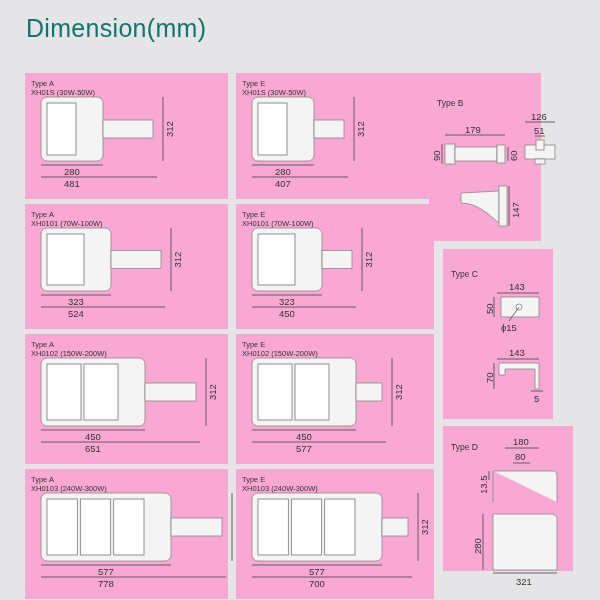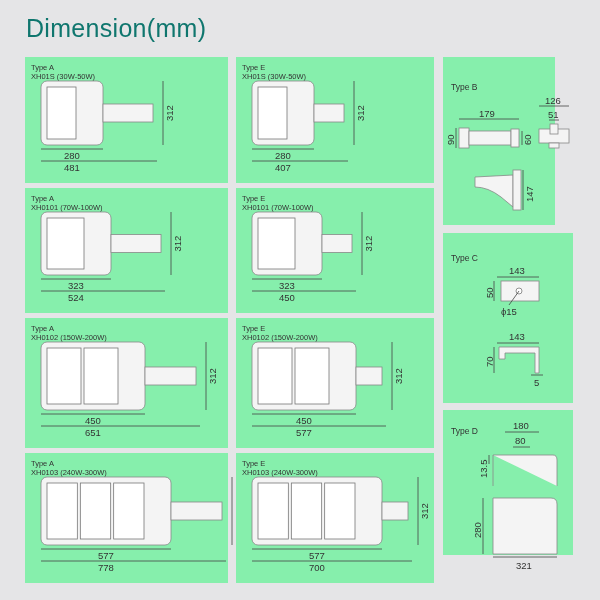--- a/index.html
+++ b/index.html
@@ -1,18 +1,18 @@
 <!DOCTYPE html>
 <html><head>
 <meta charset="utf-8">
 <style>
   html, body { margin:0; padding:0; }
   body { width:600px; height:600px; background:#e5e5e7; position:relative; overflow:hidden; font-family:"Liberation Sans", sans-serif; }
   .title { position:absolute; left:26px; top:14px; font-size:25px; color:#0f766e; letter-spacing:0.3px; }
-  .panel { position:absolute; background:#86efac; }
+  .panel { position:absolute; background:#f9a8d4;margin-top:16px; }
   .lbl { position:absolute; left:6px; top:7px; font-size:7.5px; line-height:8.5px; color:#333; }
   .sidelbl { position:absolute; font-size:8.5px; color:#333; }
   svg { position:absolute; left:0; top:0; overflow:visible; }
   .dim { font-family:"Liberation Sans", sans-serif; font-size:9.5px; fill:#333; }
   .ln { stroke:#444; stroke-width:0.8; fill:none; }
   .body { stroke:#888; stroke-width:0.8; fill:#f4f4f4; }
   .led { stroke:#777; stroke-width:0.8; fill:#fff; }
 </style>
 </head>
 <body>
@@ -157,21 +157,21 @@
         <line class="ln" x1="182" y1="24" x2="182" y2="92"></line>
         <text class="dim" transform="translate(192,66) rotate(-90)">312</text>
         <line class="ln" x1="16" y1="96" x2="146" y2="96"></line>
         <text class="dim" x="73" y="106">577</text>
         <line class="ln" x1="16" y1="108" x2="176" y2="108"></line>
         <text class="dim" x="73" y="118">700</text>
       </svg>
     </div>
   </div>
 
-<div class="panel" style="left:443px;top:57px;width:112px;height:168px;">
+<div class="panel" style="left:429px;top:57px;width:112px;height:168px;">
   <div class="sidelbl" style="left:8px;top:25px;">Type B</div>
   <svg width="130" height="168">
     <rect class="body" x="16" y="71" width="10" height="20"></rect>
     <rect class="body" x="26" y="74" width="42" height="14"></rect>
     <rect class="body" x="68" y="72" width="8" height="18"></rect>
     <line class="ln" x1="16" y1="62" x2="76" y2="62"></line>
     <text class="dim" x="36" y="60">179</text>
     <line class="ln" x1="13" y1="71" x2="13" y2="91"></line>
     <text class="dim" transform="translate(11,88) rotate(-90)">90</text>
     <line class="ln" x1="79" y1="74" x2="79" y2="88"></line>
@@ -183,21 +183,21 @@
     <text class="dim" x="102" y="47">126</text>
     <line class="ln" x1="106" y1="63" x2="116" y2="63"></line>
     <text class="dim" x="105" y="61">51</text>
     <path class="body" d="M32 120 L70 118 L70 150 L58 140 Q45 130 32 130 Z"></path>
     <rect class="body" x="70" y="113" width="8" height="40"></rect>
     <line class="ln" x1="80" y1="113" x2="80" y2="153"></line>
     <text class="dim" transform="translate(90,145) rotate(-90)">147</text>
   </svg>
 </div>
 
-<div class="panel" style="left:443px;top:233px;width:130px;height:170px;">
+<div class="panel" style="left:443px;top:233px;width:110px;height:170px;">
   <div class="sidelbl" style="left:8px;top:20px;">Type C</div>
   <svg width="130" height="170">
     <line class="ln" x1="54" y1="44" x2="96" y2="44"></line>
     <text class="dim" x="66" y="41">143</text>
     <rect class="body" x="58" y="48" width="38" height="20"></rect>
     <circle class="led" cx="76" cy="58" r="3"></circle>
     <line class="ln" x1="51" y1="48" x2="51" y2="68"></line>
     <text class="dim" transform="translate(50,65) rotate(-90)">50</text>
     <line class="ln" x1="76" y1="58" x2="66" y2="72"></line>
     <text class="dim" x="58" y="82">ϕ15</text>

